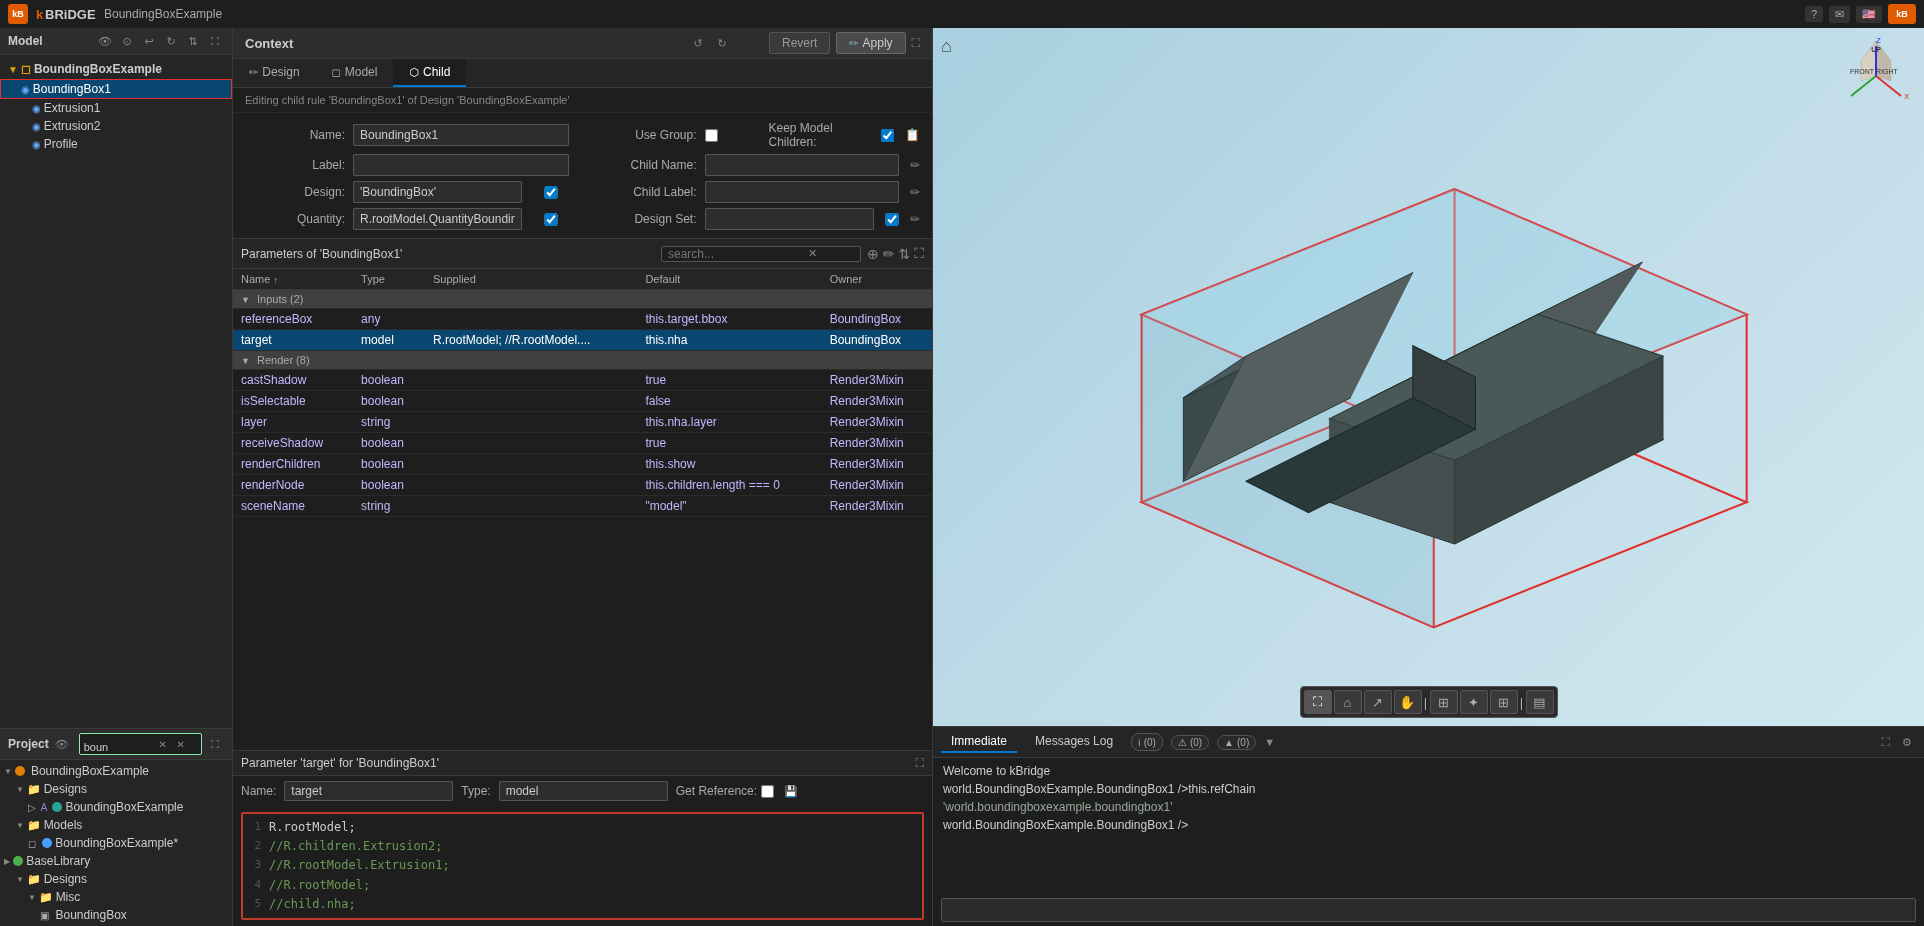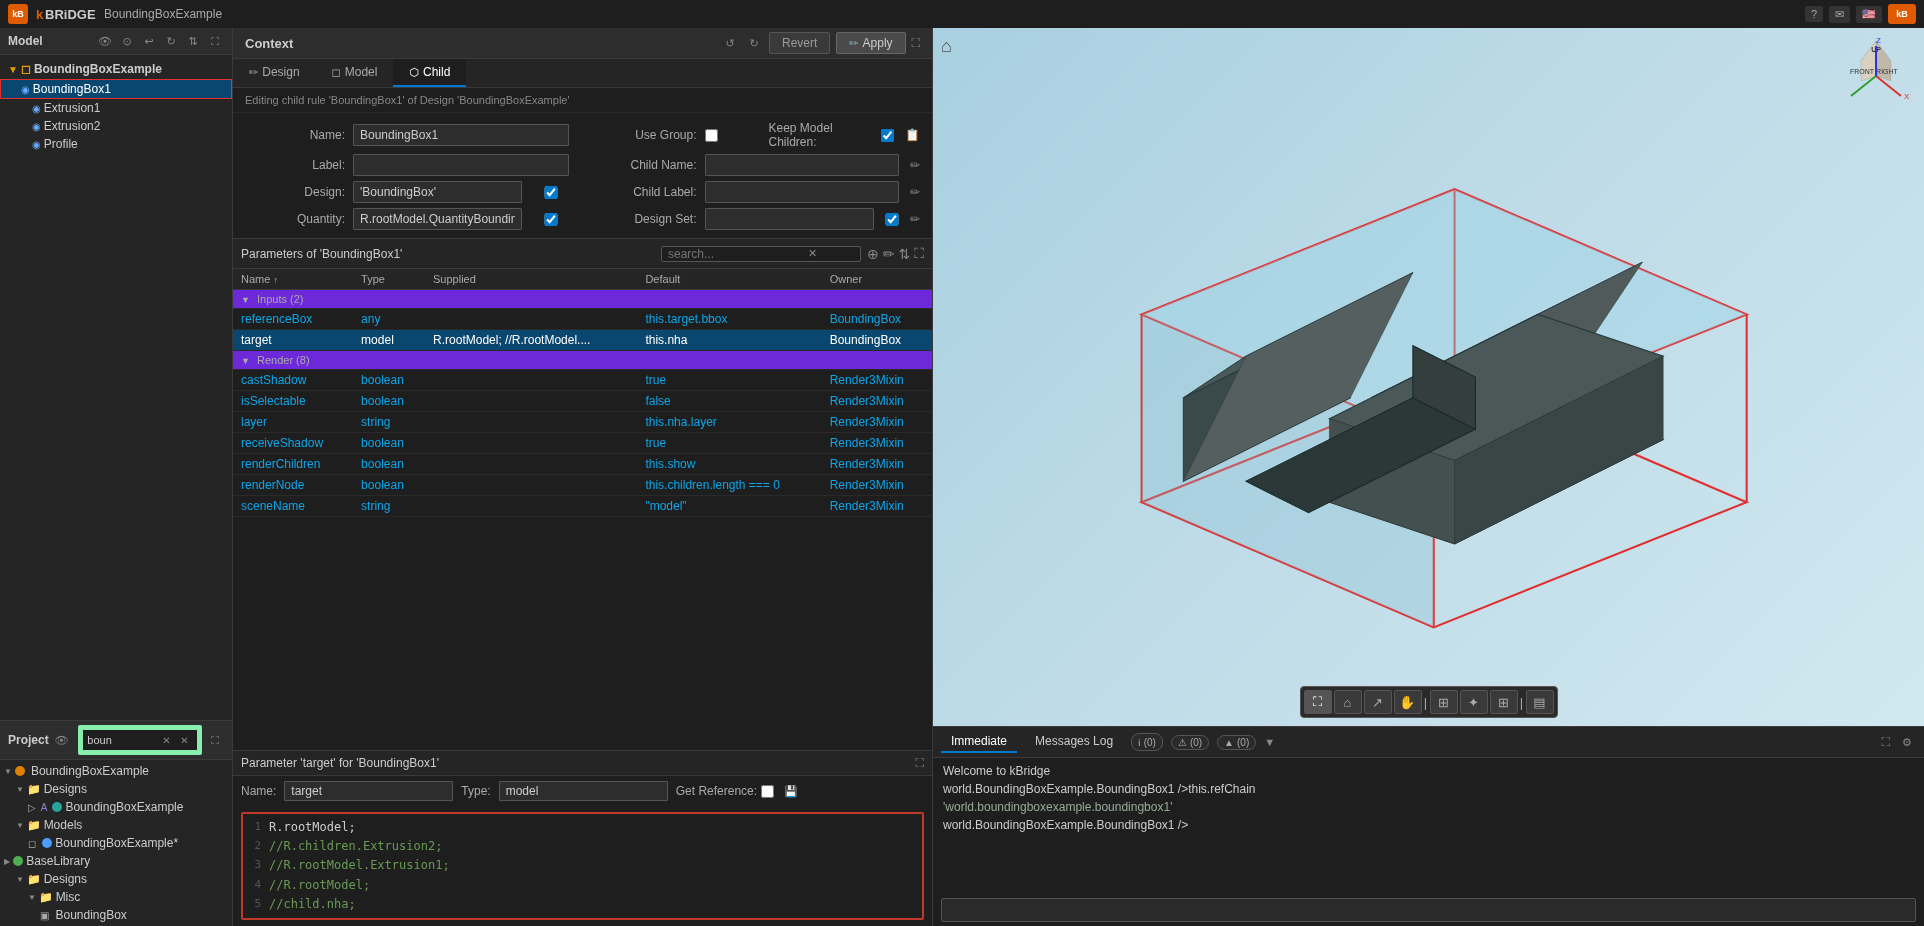--- a/index.html
+++ b/index.html
@@ -27,37 +27,37 @@
     .tree-item { display: flex; align-items: center; padding: 2px 4px; cursor: pointer; gap: 3px; }
     .tree-item.selected { background: #094771; color: #fff; border: 1px solid #007acc; }
     .folder-arrow { font-size: 8px; color: #888; }
 
     .model-root { display: flex; align-items: center; gap: 3px; padding: 3px 8px; font-weight: bold; font-size: 12px; }
     .model-root .item-icon { color: #e0a000; }
 
     
     .project-section { border-top: 1px solid #3a3a3a; }
     .project-header { background: #2d2d2d; padding: 4px 8px; display: flex; align-items: center; gap: 4px; border-bottom: 1px solid #3a3a3a; font-size: 12px; font-weight: bold; color: #ccc; }
-    .project-search { display: flex; align-items: center; background: #1e1e1e; border: 5px solid #86efac; border-radius: 2px; padding: 1px 4px; flex: 1; margin-left: 4px; }
+    .project-search { display: flex; align-items: flex-end; background: #1e1e1e; border: 1px solid #86efac; border-radius: 2px; padding: 1px 4px; flex: 1; margin-left: 4px; }
     .project-search input { background: none; border: none; color: #ccc; font-size: 11px; width: 70px; outline: none; }
     .project-tree { overflow: auto; max-height: 200px; padding: 2px 0; }
 
     .blue-dot { width: 10px; height: 10px; background: #4a9eff; border-radius: 50%; display: inline-block; flex-shrink: 0; }
     .orange-dot { width: 10px; height: 10px; background: #e08000; border-radius: 50%; display: inline-block; flex-shrink: 0; }
     .green-dot { width: 10px; height: 10px; background: #4caf50; border-radius: 50%; display: inline-block; flex-shrink: 0; }
     .teal-dot { width: 10px; height: 10px; background: #26a69a; border-radius: 50%; display: inline-block; flex-shrink: 0; }
     .folder-icon { color: #e0a030; font-size: 11px; }
 
     
     .context-panel { width: 700px; display: flex; flex-direction: column; background: #1e1e1e; border-right: 1px solid #3a3a3a; flex-shrink: 0; }
 
     .context-header { background: #2d2d2d; padding: 4px 12px; display: flex; align-items: center; gap: 24px; border-bottom: 1px solid #3a3a3a; }
     .context-title { font-size: 13px; font-weight: bold; color: #ccc; flex: 1; }
     .context-actions { display: flex; gap: 6px; align-items: center; }
-    .btn-revert { background: #3a3a3a; border: 1px solid #555; color: #999; padding: 3px 12px; border-radius: 2px; cursor: pointer; font-size: 12px; }
+    .btn-revert { background: #3a3a3a; border: 1px solid #555; color: #999; padding: 3px 12px; border-radius: 2px; cursor: pointer; font-size: 12px; margin-left: 32px; }
     .btn-apply { background: #4a4a4a; border: 1px solid #666; color: #ccc; padding: 3px 12px; border-radius: 2px; cursor: pointer; font-size: 12px; display: flex; align-items: center; gap: 4px; }
     .icon-expand { color: #888; font-size: 12px; cursor: pointer; }
 
     .context-tabs { display: flex; border-bottom: 1px solid #3a3a3a; background: #252526; }
     .tab { padding: 6px 16px; cursor: pointer; font-size: 12px; color: #aaa; border-bottom: 2px solid transparent; display: flex; align-items: center; gap: 4px; }
     .tab.active { color: #fff; border-bottom: 2px solid #007acc; background: #1e1e1e; }
     .tab-icon { font-size: 11px; }
 
     .context-subtitle { padding: 6px 12px; font-size: 11px; color: #888; border-bottom: 1px solid #2a2a2a; background: #1e1e1e; }
 
@@ -75,22 +75,22 @@
     .params-title { font-size: 12px; color: #ccc; flex: 1; }
     .params-search { display: flex; align-items: center; background: #1e1e1e; border: 1px solid #555; border-radius: 2px; padding: 0 6px; flex: 1; max-width: 200px; }
     .params-search input { background: none; border: none; color: #ccc; font-size: 12px; width: 140px; outline: none; }
     .params-search .clear-btn { color: #888; cursor: pointer; font-size: 11px; }
     .params-tools { display: flex; gap: 4px; align-items: center; }
     .params-tool-btn { color: #888; font-size: 14px; cursor: pointer; }
 
     .params-table { flex: 1; overflow: auto; }
     .params-table table { width: 100%; border-collapse: collapse; }
     .params-table th { background: #252526; color: #aaa; font-size: 11px; font-weight: normal; padding: 4px 8px; text-align: left; border-bottom: 1px solid #3a3a3a; position: sticky; top: 0; }
-    .params-table td { padding: 3px 8px; font-size: 12px; color: #0ea5e9; border-bottom: 1px solid #2a2a2a; }
-    .params-table tr.group-header td { background: #6d28d9; color: #aaa; font-size: 11px; padding: 3px 8px; }
+    .params-table td { padding: 3px 8px; font-size: 12px; color: #c4b5fd; border-bottom: 1px solid #2a2a2a; }
+    .params-table tr.group-header td { background: #404040; color: #aaa; font-size: 11px; padding: 3px 8px; }
     .params-table tr.selected td { background: #094771; color: #fff; }
     .sort-arrow { font-size: 9px; color: #aaa; }
     .group-toggle { font-size: 9px; color: #aaa; margin-right: 4px; }
 
     
     .param-detail { border-top: 1px solid #3a3a3a; background: #1e1e1e; flex-shrink: 0; }
     .param-detail-header { display: flex; align-items: center; padding: 5px 8px; background: #252526; border-bottom: 1px solid #3a3a3a; gap: 8px; }
     .param-detail-title { font-size: 12px; color: #ccc; }
     .param-detail-fields { display: flex; align-items: center; gap: 8px; padding: 0 8px; }
     .param-name-label { color: #aaa; font-size: 12px; }

